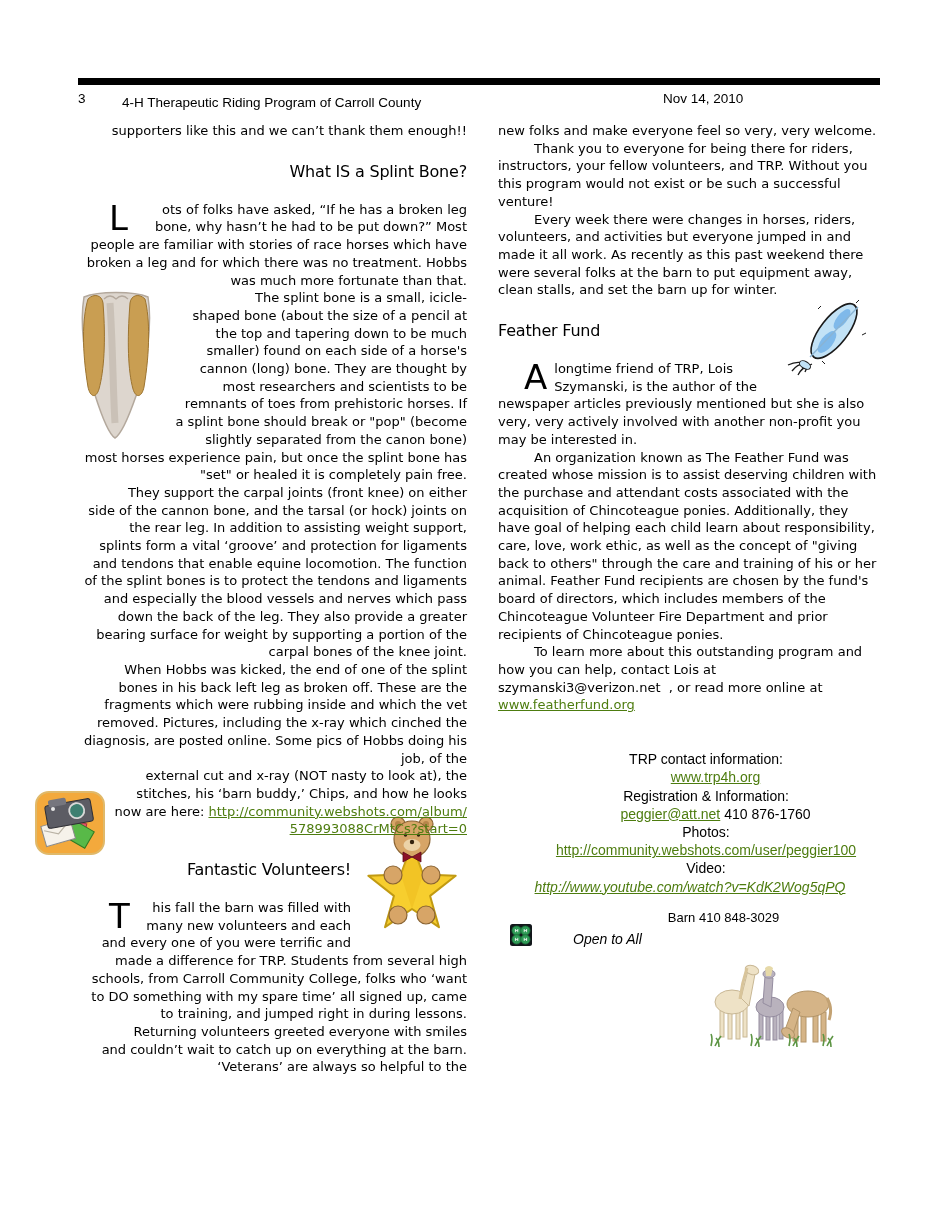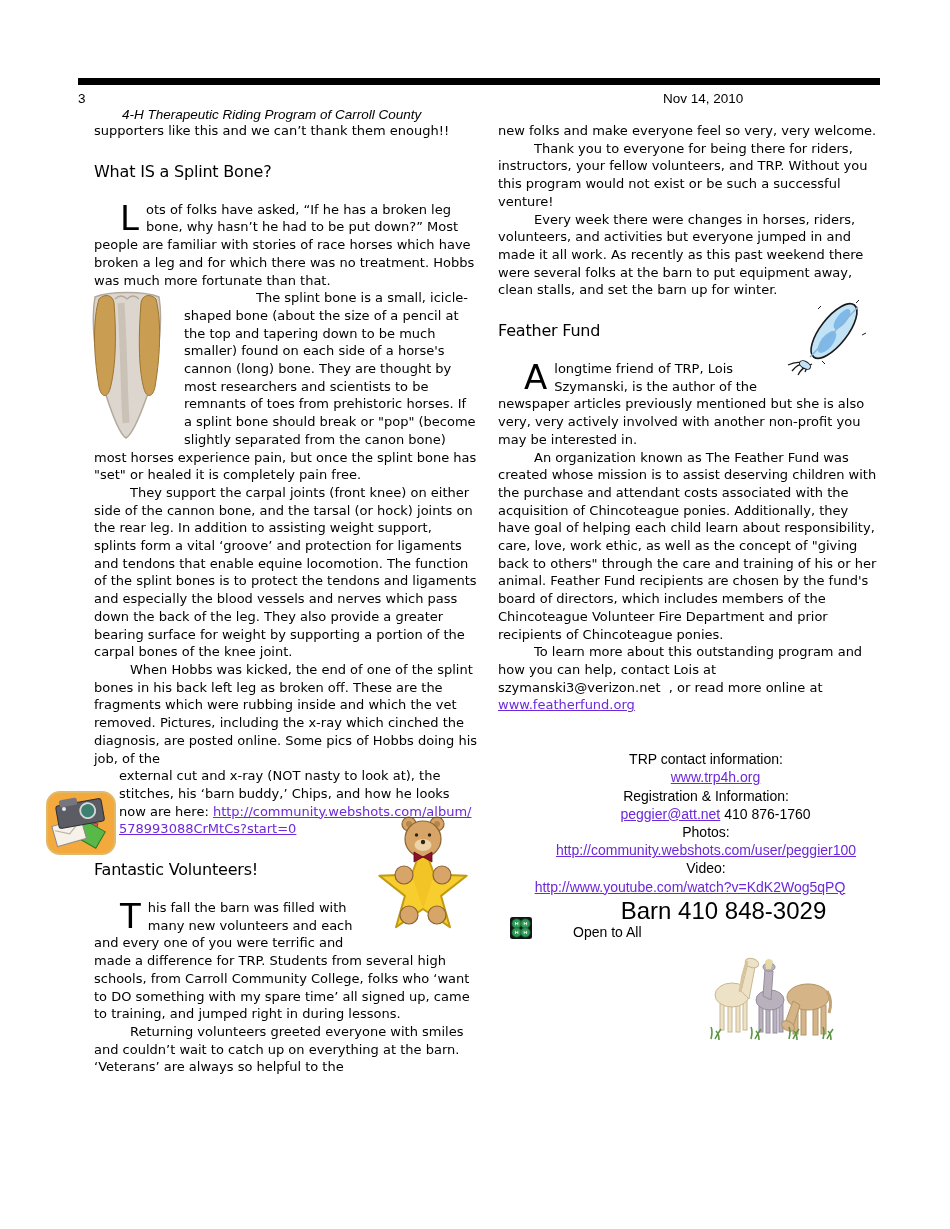--- a/index.html
+++ b/index.html
@@ -4,51 +4,51 @@
 <style>
   html,body { margin:0; padding:0; background:#fff; }
   .page {
     position:relative; width:950px; height:1229px; background:#ffffff;
     font-family:"DejaVu Sans", sans-serif; color:#000; overflow:hidden;
   }
   .header-rule { position:absolute; left:78px; top:78px; width:802px; height:7px; background:#000; }
   .header-row { position:absolute; left:78px; top:91px; width:802px; height:18px;
     font-family:"Liberation Sans", sans-serif; font-size:13.5px; }
   .page-num { position:absolute; left:0; top:0; }
-  .header-title { position:absolute; left:44px; top:16px;font-style:italic; }
+  .header-title { position:absolute; left:44px; top:4px; }
   .header-date { position:absolute; left:585px; top:0; }
 
   .cols { position:absolute; left:78px; top:122px; width:804px; }
   .col { position:absolute; top:0; width:384px; font-size:13px; line-height:17.7px; }
-  .col-left { left:16px; }
+  .col-left { left:5px;text-align:right; }
   .col-right { left:420px; }
 
   p { margin:0; }
   .ind { text-indent:36px; }
   h1.section { font-weight:400; font-size:16px; line-height:33px; margin:15px 0 13px; letter-spacing:-0.2px; }
   .dcap { float:left; font-size:34px; line-height:27px; padding-top:4px; margin:0 7px 0 26px; }
 
-  .lnk { color:#6d28d9; text-decoration:underline; cursor:pointer; }
+  .lnk { color:#4d7c0f; text-decoration:underline; cursor:pointer; }
   .brk { word-break:break-all; }
 
   .bone-img { float:left; width:97px; height:150px; margin:2px 8px 2px -15px; }
   .p4b { margin-left:25px; position:relative; }
   .camera-icon { position:absolute; left:-73px; top:24px; width:70px; height:64px; }
   .bear-img { float:right; width:110px; height:124px; margin:-26px 0 2px 6px; }
   .feather-img { float:right; width:110px; height:88px; margin:-4px 0 2px 4px; }
 
   .contact { margin-top:36px; font-family:"Liberation Sans", sans-serif; font-size:14px; line-height:18.2px;text-align:center; }
   .c-ind { margin-left:32px; }
   .c-ind2 { margin-left:51px; }
-  .c-out { margin-left:0; }
-  .barn-line { font-size:24px; line-height:23px; margin-left:67px; margin-top:3px;
+  .c-out { margin-left:0;font-style:italic; }
+  .barn-line { font-size:13px; line-height:23px; margin-left:67px; margin-top:10px;
     font-family:"Liberation Sans", sans-serif; }
   .open-row { display:flex; align-items:flex-start; margin-top:1px; }
   .clover-icon { width:22px; height:22px; margin-left:12px; margin-top:-6px; flex:0 0 auto; }
-  .open-label { margin-left:41px; }
+  .open-label { margin-left:41px;font-style:italic; }
   .horses-img { display:block; width:135px; height:95px; margin:6px 44px 0 auto; }
 </style>
 </head>
 <body>
 
 <div class="page">
 
   <div class="header-rule"></div>
   <div class="header-row">
     <span class="page-num">3</span>

